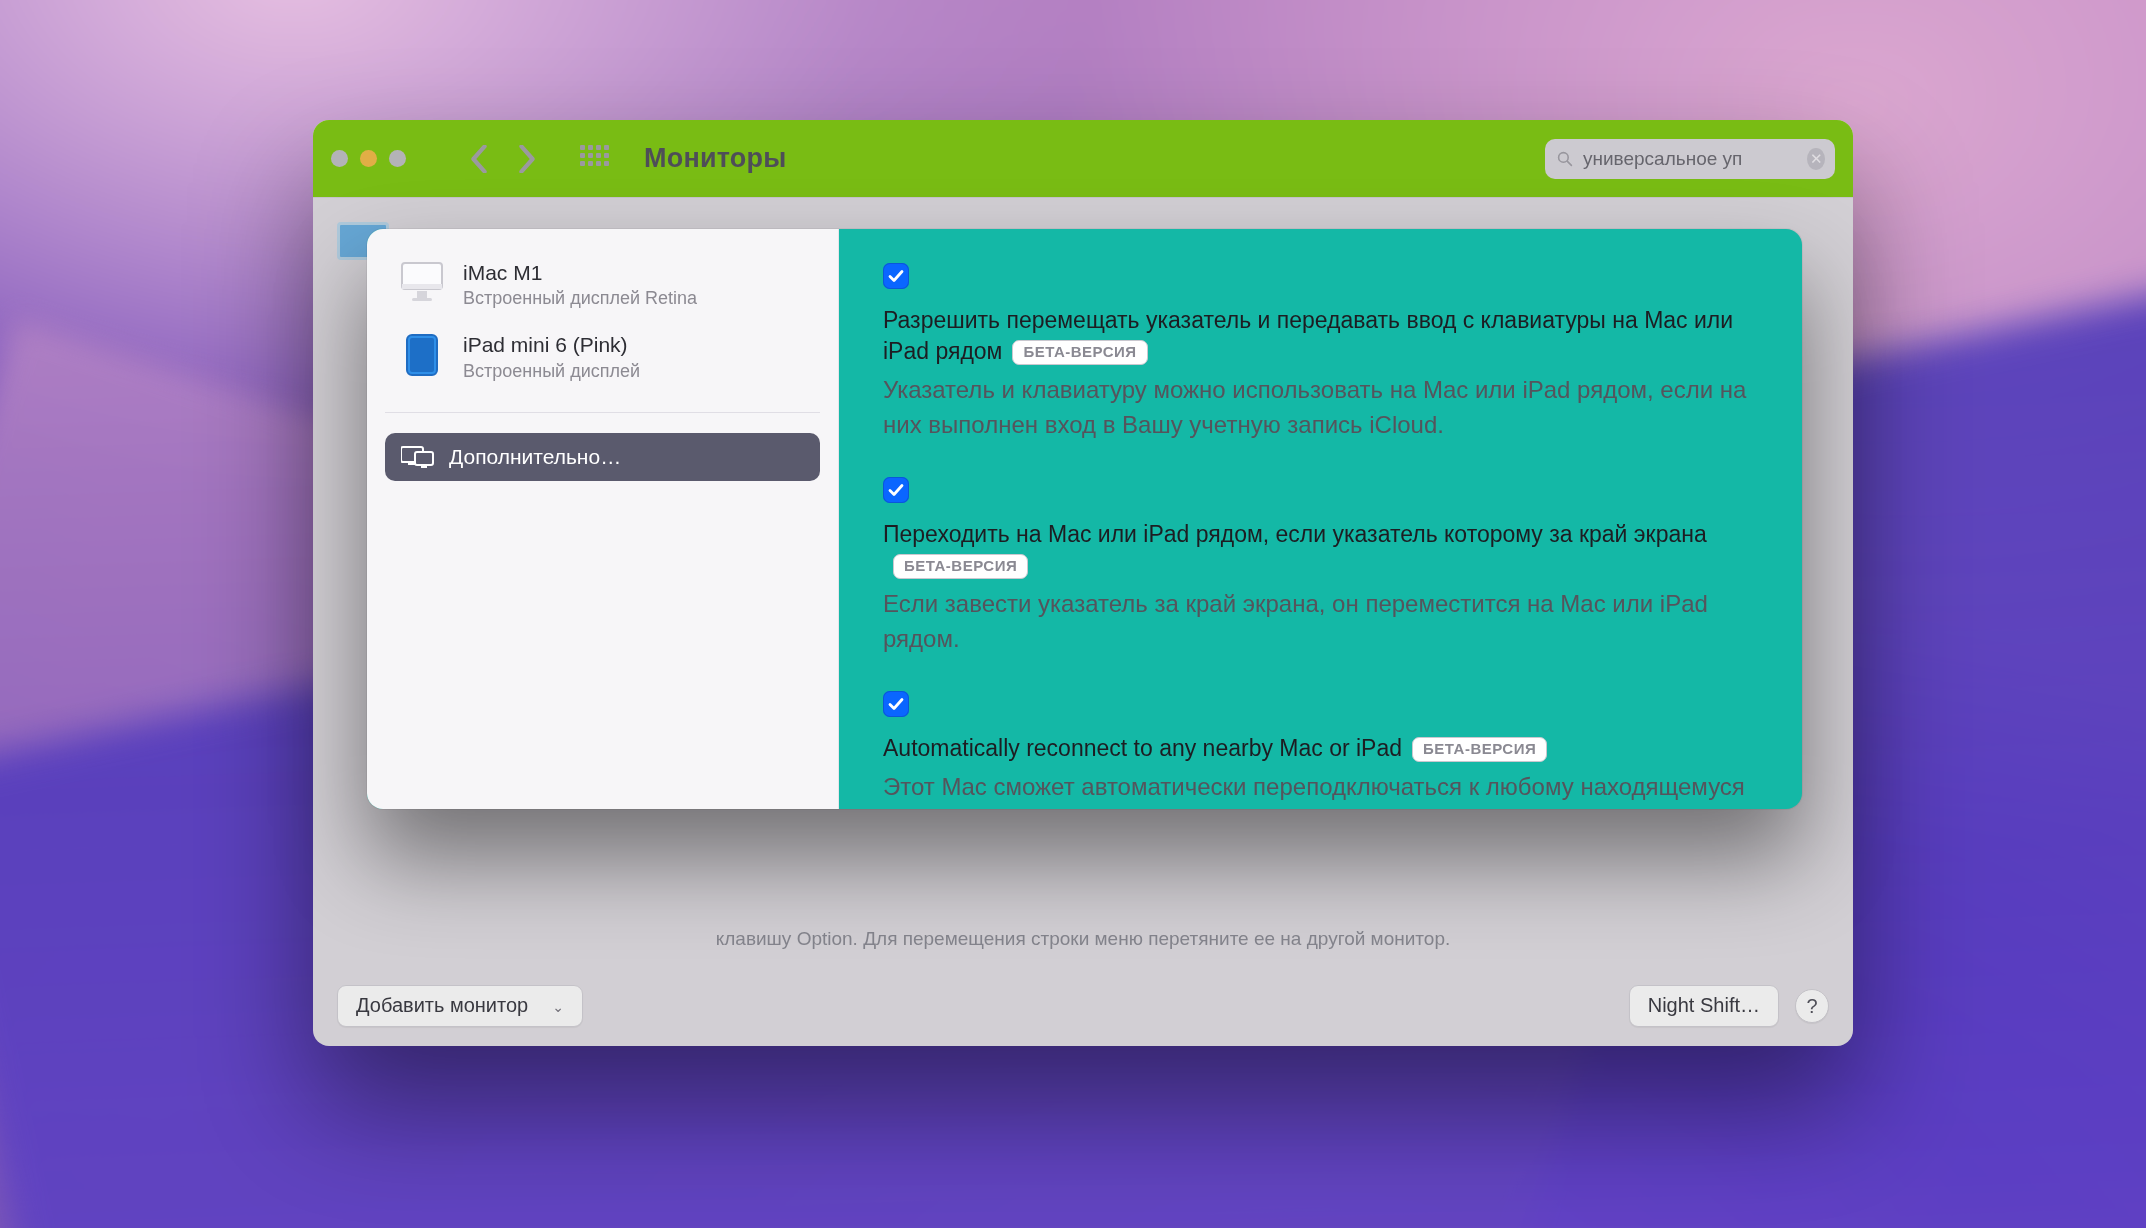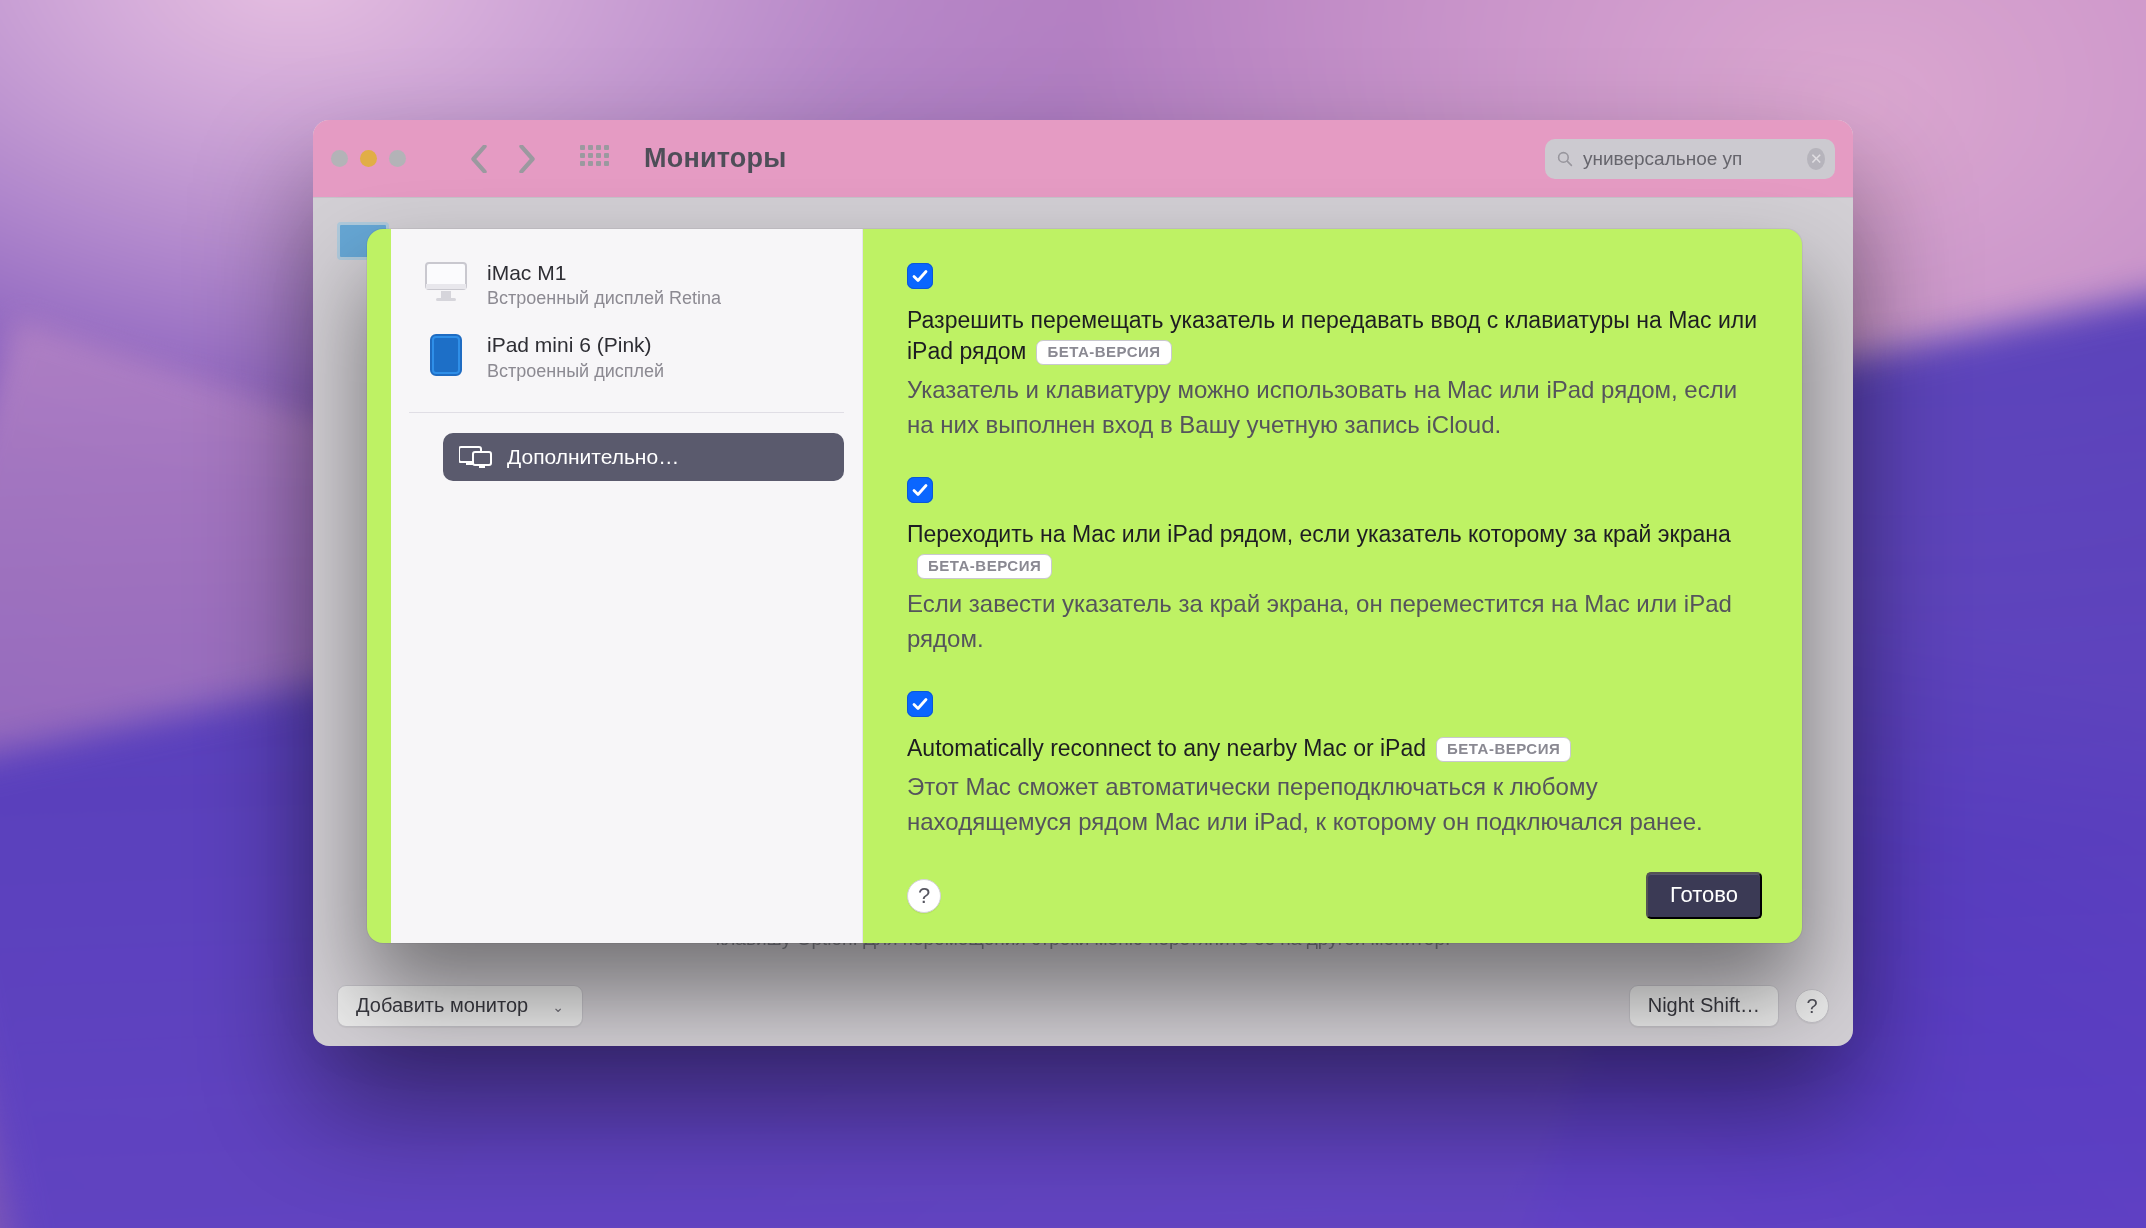--- a/index.html
+++ b/index.html
@@ -36,21 +36,21 @@
     width: 1540px; height: 926px;
     background: #eceaee; 
     border-radius: 16px;
     box-shadow: 0 60px 120px rgba(0,0,0,.45), 0 1px 0 rgba(255,255,255,.4) inset;
     overflow: hidden;
     filter: brightness(.92);
   }
   .toolbar {
     height: 78px; display:flex; align-items:center;
     padding: 0 18px; gap: 18px;
-    background: #f9a8d4;
+    background: #84cc16;
     border-bottom: 1px solid #d6d3db;
   }
   .traffic { display:flex; gap:12px; align-items:center; margin-right:6px; }
   .dot { width:17px; height:17px; border-radius:50%; }
   .dot.red{ background:#c3c3c7; } .dot.yellow{ background:#f5bd4c; } .dot.green{ background:#c3c3c7; }
   .nav-arrows { display:flex; gap:30px; margin-left:40px; color:#a8a6ad; }
   .grid-icon { width:28px; height:28px; display:grid; grid-template-columns:repeat(4,5px); grid-template-rows:repeat(3,5px); gap:3px; margin-left:26px; }
   .grid-icon span{ background:#a8a6ad; border-radius:1px;}
   .title { font-size:27px; font-weight:600; color:#555560; margin-left:18px; letter-spacing:.2px;}
   .toolbar-spacer{ flex:1; }
@@ -87,37 +87,37 @@
     box-shadow: 0 1px 1px rgba(0,0,0,.06);
   }
   .spacer{flex:1;}
   .arrangement-thumb{
     position:absolute; top:24px; left:24px; width:52px; height:38px; background:#6fb5e7;
     border:3px solid #bedcef; border-radius:4px;
   }
 
   
   .modal {
-    position:absolute; left:367px; top:229px; width:1435px; height:714px;
-    background:#bef264; border-radius:16px;
+    position:absolute; left:367px; top:229px; width:1435px; height:580px;
+    background:#14b8a6; border-radius:16px;
     box-shadow: 0 50px 90px rgba(0,0,0,.45), 0 0 0 1px rgba(0,0,0,.05);
-    display:flex; overflow:hidden; z-index:5;padding-left:24px;
+    display:flex; overflow:hidden; z-index:5;
   }
   .modal .sidebar{ width:472px; background:#f7f6f8; border-right:1px solid #e6e4ea; padding:26px 18px 20px 18px; display:flex; flex-direction:column; }
   .device{ display:flex; gap:18px; padding:4px 8px 18px 14px; align-items:flex-start; }
   .device .ico{ width:46px; display:flex; align-items:flex-start; justify-content:center; padding-top:2px; }
   .device .texts{ flex:1; }
   .device .name{ font-size:21px; color:#2e2e34; font-weight:500; line-height:1.3; }
   .device .sub{ font-size:18px; color:#8c8a92; margin-top:2px; }
   svg{ display:block; }
   .hr{ height:1px; background:#e0dee5; margin:12px 0 20px; }
   .side-item{
     display:flex; align-items:flex-start; gap:14px;
     background:#5a5a6d; color:#fff; font-size:21px; font-weight:500;
-    border-radius:10px; padding:12px 16px;margin-left:34px;
+    border-radius:10px; padding:12px 16px;
   }
 
   .modal .content{ flex:1; padding:30px 40px 24px 44px; display:flex; flex-direction:column; }
   .opt{ display:flex; gap:16px; margin-bottom:30px;flex-direction:column; }
   .chk { position:relative; width:26px; height:26px; flex:0 0 26px; margin-top:4px; }
   .chk-box{ position:absolute; inset:0; border-radius:7px; background:#0a66ff; box-shadow: inset 0 0 0 1px #0a58d8; display:flex; align-items:center; justify-content:center; color:#fff; }
   .opt .title-row{ font-size:23px; color:#1d1d22; font-weight:500; line-height:1.35; margin-bottom:6px; display:block; }
   .opt .desc{ font-size:24px; color:#55545c; line-height:1.45; display:block; }
   .beta{
     display:inline-block; vertical-align:baseline;

